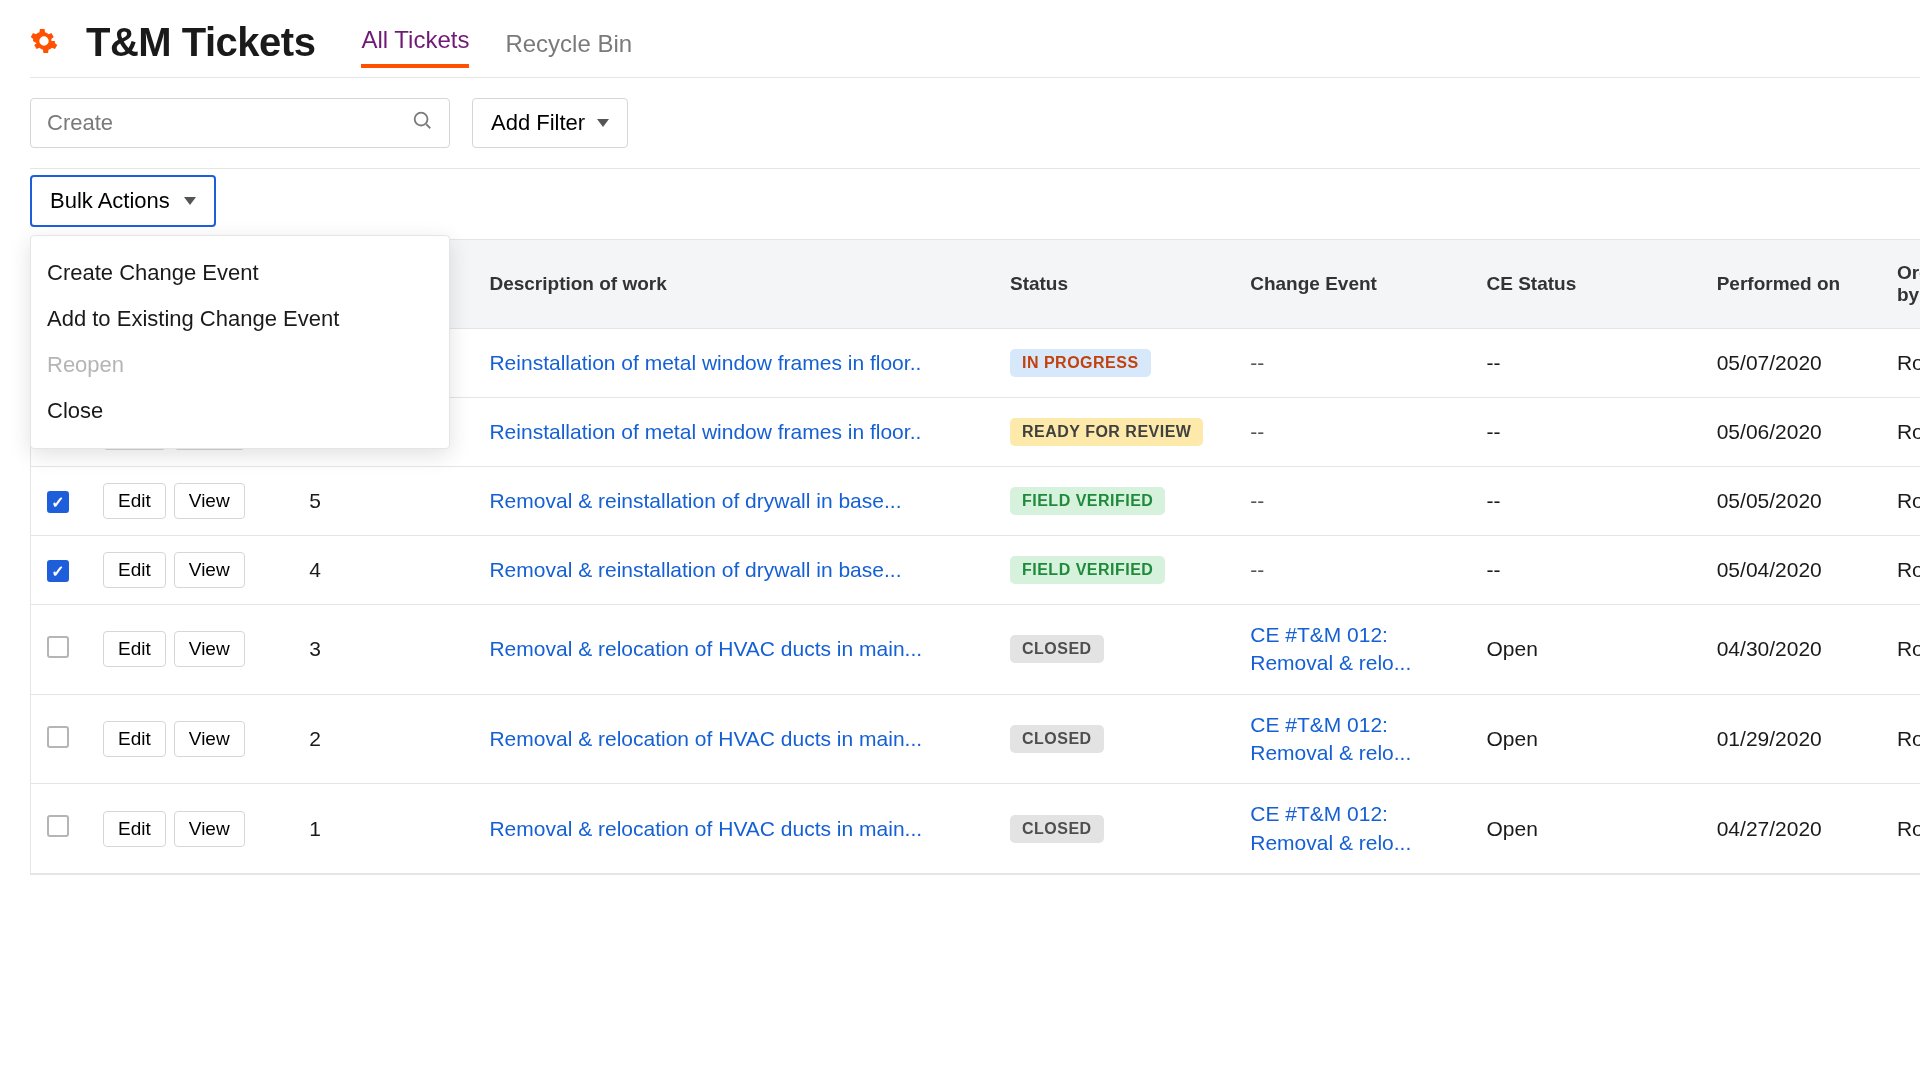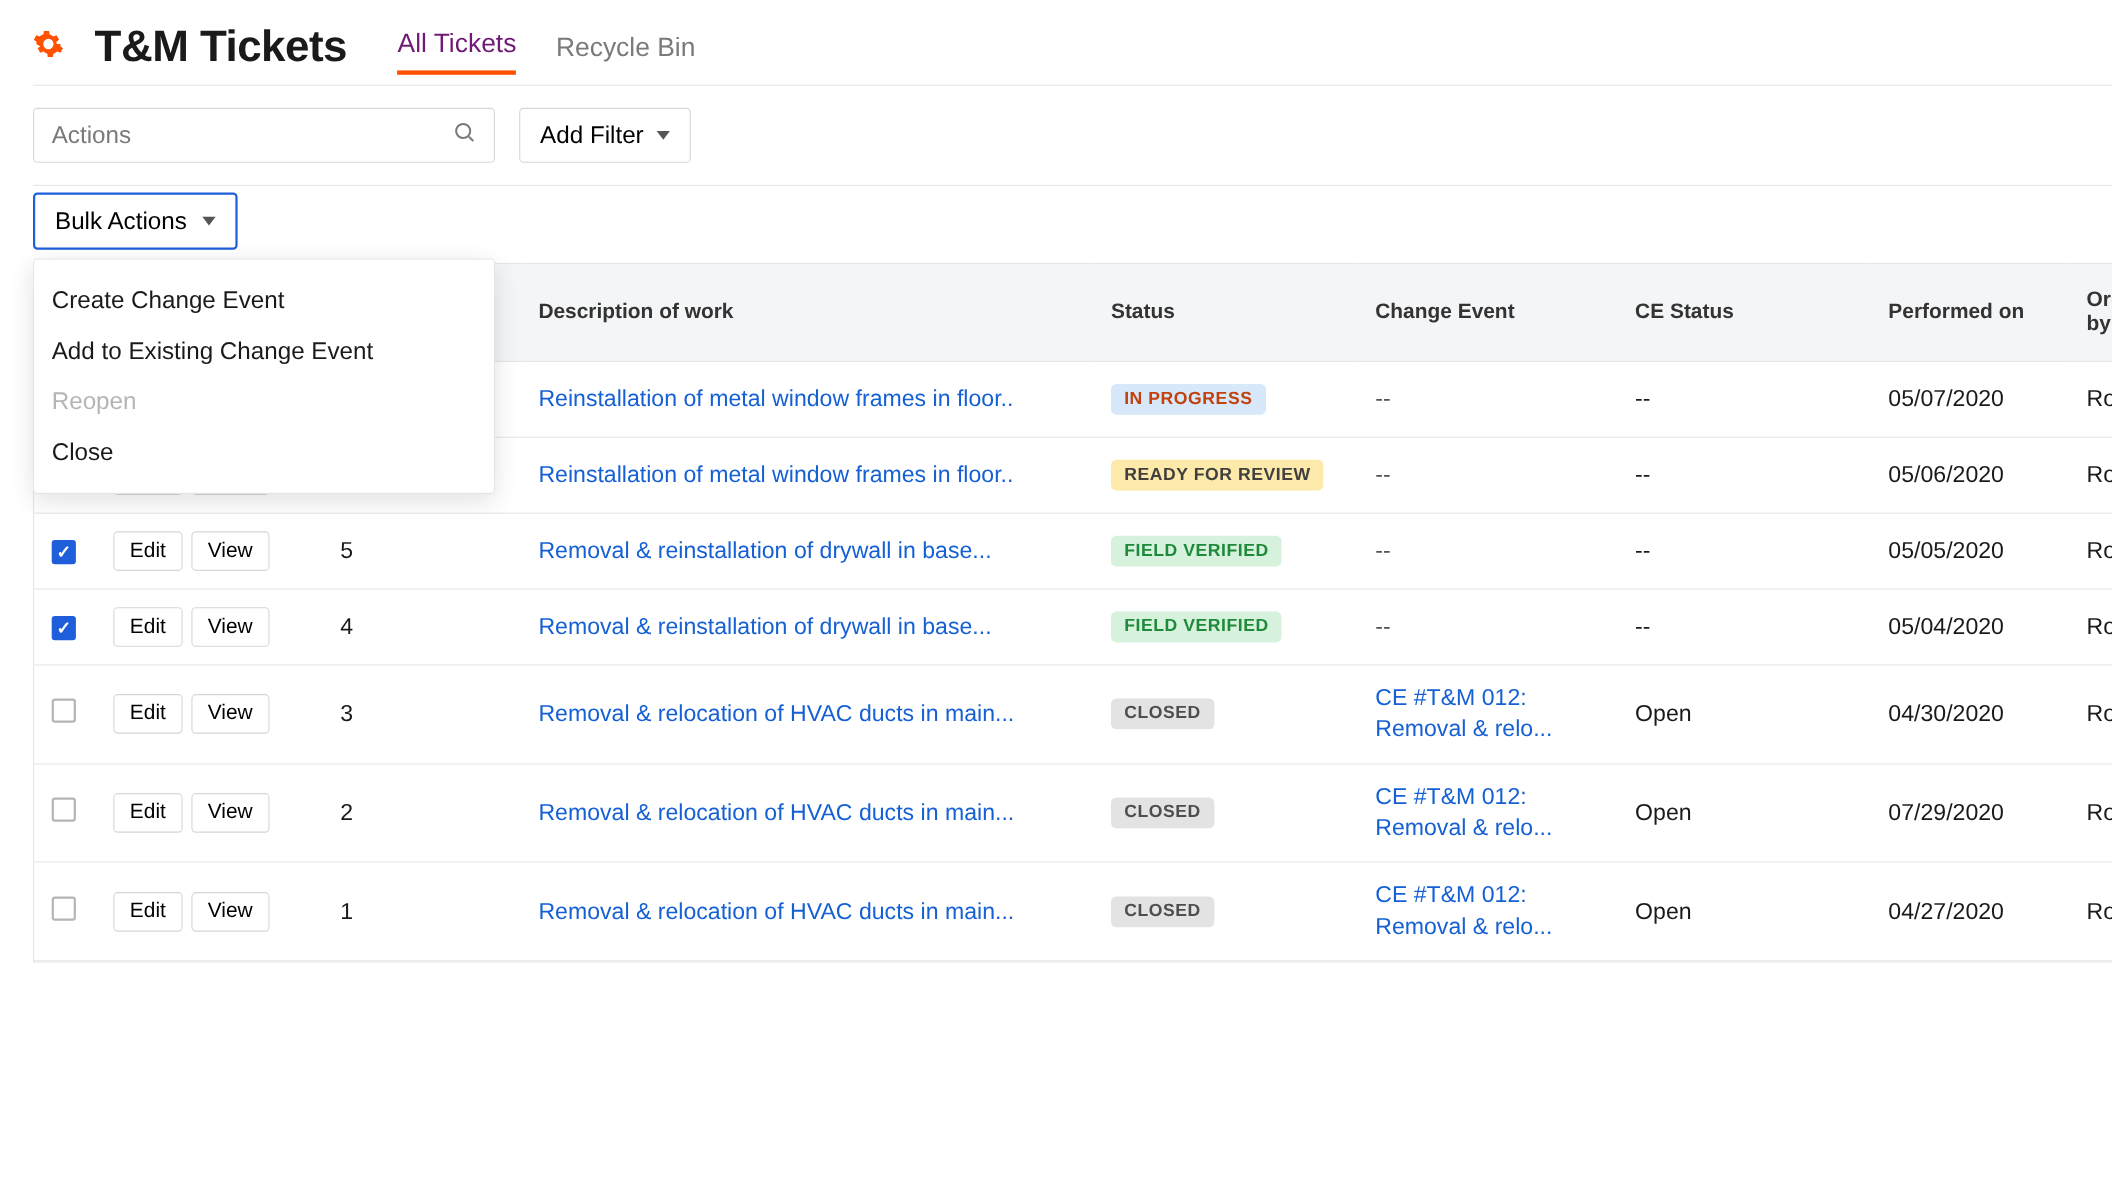--- a/index.html
+++ b/index.html
@@ -77,21 +77,21 @@
     <div class="tabs">
       <div class="tab active">All Tickets</div>
       <div class="tab">Recycle Bin</div>
     </div>
   </div>
 
   <hr class="divider">
 
   <div class="filter-row">
     <div class="search-box">
-      <span>Actions</span>
+      <span>Create</span>
       <span>
         <svg class="search-icon" viewBox="0 0 24 24" fill="none" stroke="currentColor" stroke-width="2">
           <circle cx="11" cy="11" r="7"></circle>
             <line x1="21" y1="21" x2="16.65" y2="16.65"></line>
         </svg>
       </span>
     </div>
     <button class="filter-btn">
       <span>Add Filter</span>
       <span class="caret"></span>
@@ -242,21 +242,21 @@
     </td>
     <td>2</td>
     <td>
               <div class="link">Removal &amp; relocation of HVAC ducts in main...</div>
             </td>
     <td><span class="badge closed">CLOSED</span></td>
     <td>
               <div class="ce-link">CE #T&amp;M 012:<br>Removal &amp; relo...</div>
             </td>
     <td>Open</td>
-    <td>07/29/2020</td>
+    <td>01/29/2020</td>
     <td style="overflow:hidden;white-space:nowrap;">Rol</td>
   </tr>
           <tr>
     <td><span class="checkbox "></span></td>
     <td>
       <div class="row-btns">
         <button class="row-btn">Edit</button>
         <button class="row-btn">View</button>
       </div>
     </td>

